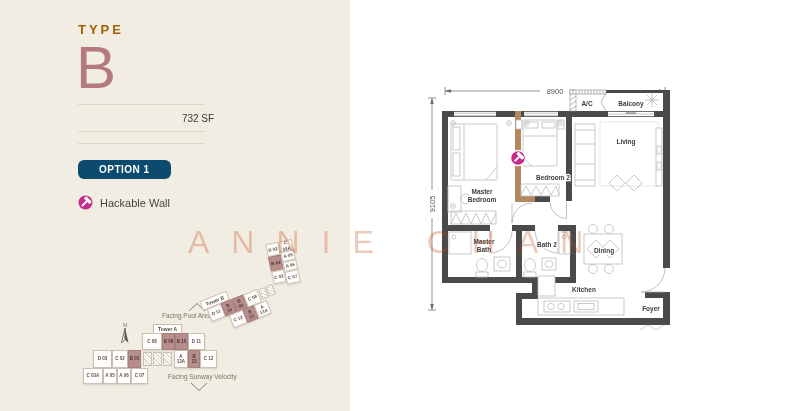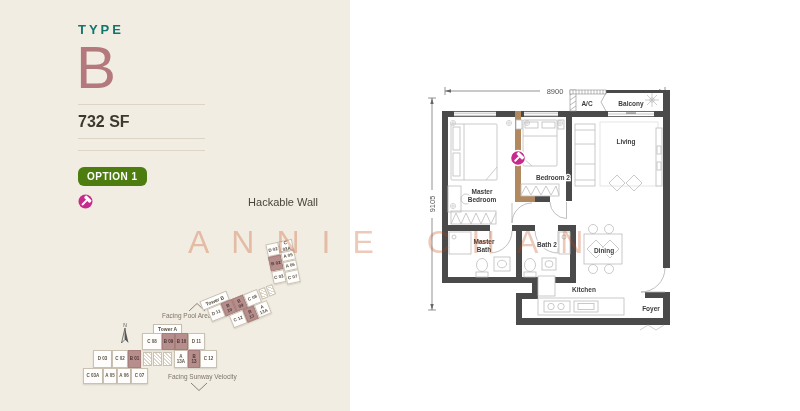--- a/index.html
+++ b/index.html
@@ -1,28 +1,28 @@
 <!DOCTYPE html>
 <html><head>
 <meta charset="utf-8">
 <style>
   html,body{margin:0;padding:0;}
   body{width:800px;height:411px;position:relative;background:#ffffff;overflow:hidden;
        font-family:"Liberation Sans",sans-serif;}
   
   .panel{position:absolute;left:0;top:0;width:350px;height:411px;background:#f2ede2;z-index:1;}
   .panel-content{position:absolute;left:78px;top:22px;width:240px;z-index:3;}
-  .type-label{font-size:13px;letter-spacing:3px;font-weight:600;color:#0f766e;}
+  .type-label{font-size:13px;letter-spacing:3px;font-weight:600;color:#a16207;}
   .type-value{font-size:60px;line-height:.95;font-weight:500;color:#b3797c;margin:2px 0 8px -2px;}
   .rule{width:127px;border:none;border-top:1px solid #dcd5c6;margin:0 0 0 0;}
-  .area{font-size:16px;font-weight:700;color:#3e3831;margin:8px 0 7px 0;}
+  .area{font-size:10px;font-weight:400;color:#3e3831;margin:8px 0 7px 0;text-align:center;}
   .rooms-line{font-size:14px;color:#4a443c;margin:9px 0 0 0;}
-  .option-badge{display:inline-block;margin-top:16px;background:#4d7c0f;color:#fff;
-    font-size:10px;font-weight:700;letter-spacing:.5px;padding:4px 9px;border-radius:6px;}
-  .legend{display:flex;align-items:center;gap:7px;margin-top:8px;justify-content:space-between;}
+  .option-badge{display:inline-block;margin-top:16px;background:#0c4a6e;color:#fff;
+    font-size:10px;font-weight:700;letter-spacing:.5px;padding:4px 21px;border-radius:6px;}
+  .legend{display:flex;align-items:center;gap:7px;margin-top:16px;}
   .legend-text{font-size:11px;color:#4a443c;}
   .tower-heading{font-size:15px;font-weight:700;color:#3e3831;margin-top:26px;}
   
   .watermark{position:absolute;left:188px;top:224px;z-index:5;font-size:32px;letter-spacing:22px;
     color:#c2410c;opacity:.28;white-space:nowrap;pointer-events:none;}
   
   .tower-map{position:absolute;left:70px;top:235px;width:270px;height:176px;z-index:2;}
   .facing{position:absolute;font-size:6.5px;color:#7d7468;white-space:nowrap;}
   .chev{position:absolute;}
   .tower-group{position:absolute;}

